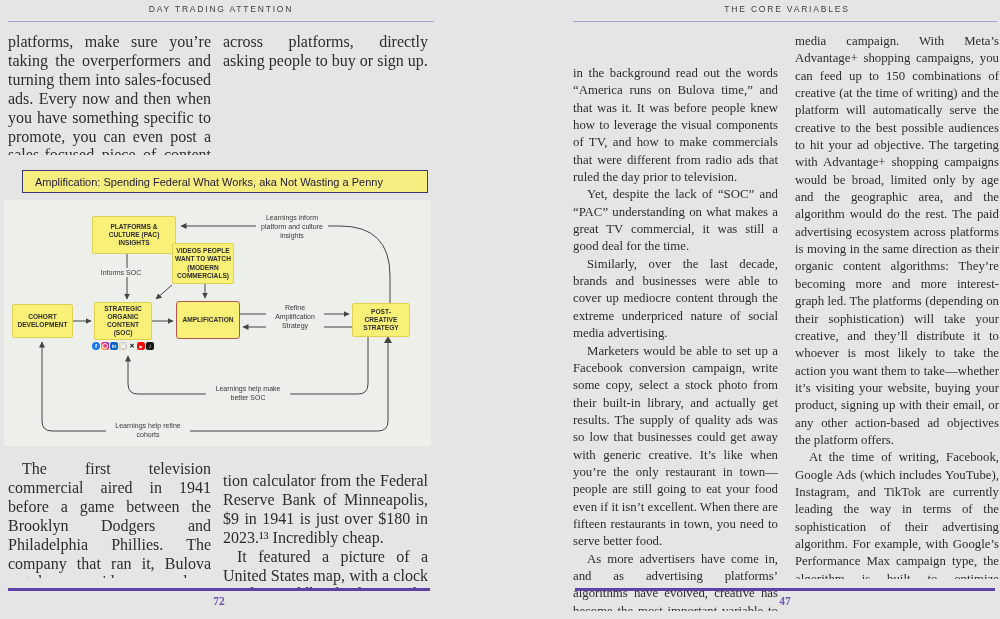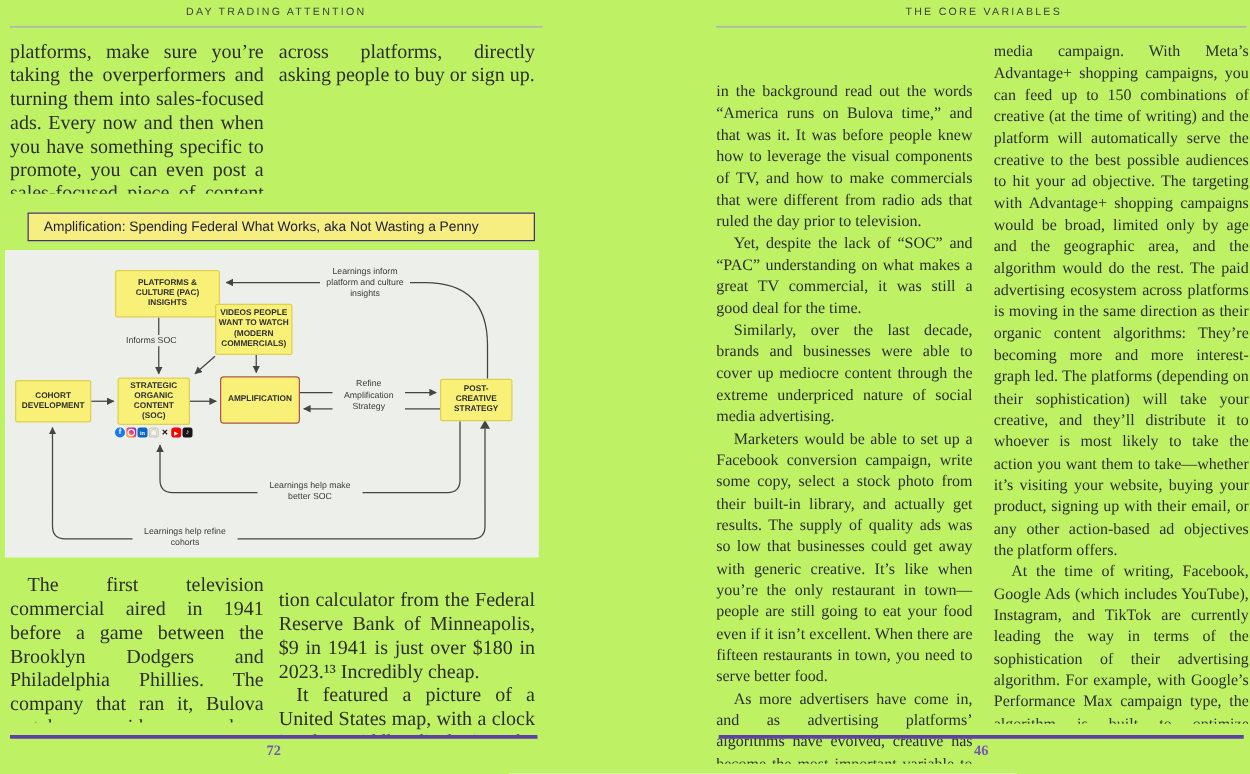--- a/index.html
+++ b/index.html
@@ -1,16 +1,16 @@
 <!DOCTYPE html>
 <html><head>
 <meta charset="utf-8">
 <style>
   html,body{margin:0;padding:0;background:#fff;}
-  #screen{position:relative;width:1000px;height:619px;background:#bef264;overflow:hidden;
+  #screen{position:relative;width:1000px;height:619px;background:#e5e5e5;overflow:hidden;
           font-family:"Liberation Serif",serif;color:#2d2d2d;}
   .abs{position:absolute;}
   .run-head{font-family:"Liberation Sans",sans-serif;font-size:8.5px;letter-spacing:1.8px;
             color:#3d3d3d;text-align:center;}
   .head-rule{height:1px;background:#ab9fd4;}
   .col{font-size:16px;line-height:18.9px;text-align:justify;overflow:hidden;}
   .col-r{font-size:12.8px;line-height:17.35px;text-align:justify;overflow:hidden;}
   .col p, .col-r p{margin:0;}
   p.ind{text-indent:14px;}
   .fig-title{background:#f6ee80;border:1.5px solid #3f3472;box-sizing:border-box;
@@ -138,15 +138,15 @@
     <p class="ind">Similarly, over the last decade, brands and businesses were able to cover up mediocre content through the extreme underpriced nature of social media advertising.</p>
     <p class="ind">Marketers would be able to set up a Facebook conversion campaign, write some copy, select a stock photo from their built-in library, and actually get results. The supply of quality ads was so low that businesses could get away with generic creative. It’s like when you’re the only restaurant in town—people are still going to eat your food even if it isn’t excellent. When there are fifteen restaurants in town, you need to serve better food.</p>
     <p class="ind">As more advertisers have come in, and as advertising platforms’ algorithms have evolved, creative has become the most important variable to a successful</p>
   </div>
   <div class="abs col-r" style="left:795px;top:33px;width:204px;height:546px;">
     <p>media campaign. With Meta’s Advantage+ shopping campaigns, you can feed up to 150 combinations of creative (at the time of writing) and the platform will automatically serve the creative to the best possible audiences to hit your ad objective. The targeting with Advantage+ shopping campaigns would be broad, limited only by age and the geographic area, and the algorithm would do the rest. The paid advertising ecosystem across platforms is moving in the same direction as their organic content algorithms: They’re becoming more and more interest-graph led. The platforms (depending on their sophistication) will take your creative, and they’ll distribute it to whoever is most likely to take the action you want them to take—whether it’s visiting your website, buying your product, signing up with their email, or any other action-based ad objectives the platform offers.</p>
     <p class="ind">At the time of writing, Facebook, Google Ads (which includes YouTube), Instagram, and TikTok are currently leading the way in terms of the sophistication of their advertising algorithm. For example, with Google’s Performance Max campaign type, the algorithm is built to optimize performance in real time and find</p>
   </div>
 
   <div class="abs foot-rule" style="left:575px;top:588px;width:420px;"></div>
-  <div class="abs pnum" style="left:575px;top:595px;width:420px;">46</div>
+  <div class="abs pnum" style="left:575px;top:595px;width:420px;">47</div>
 
 </div>
 
 </body></html>

